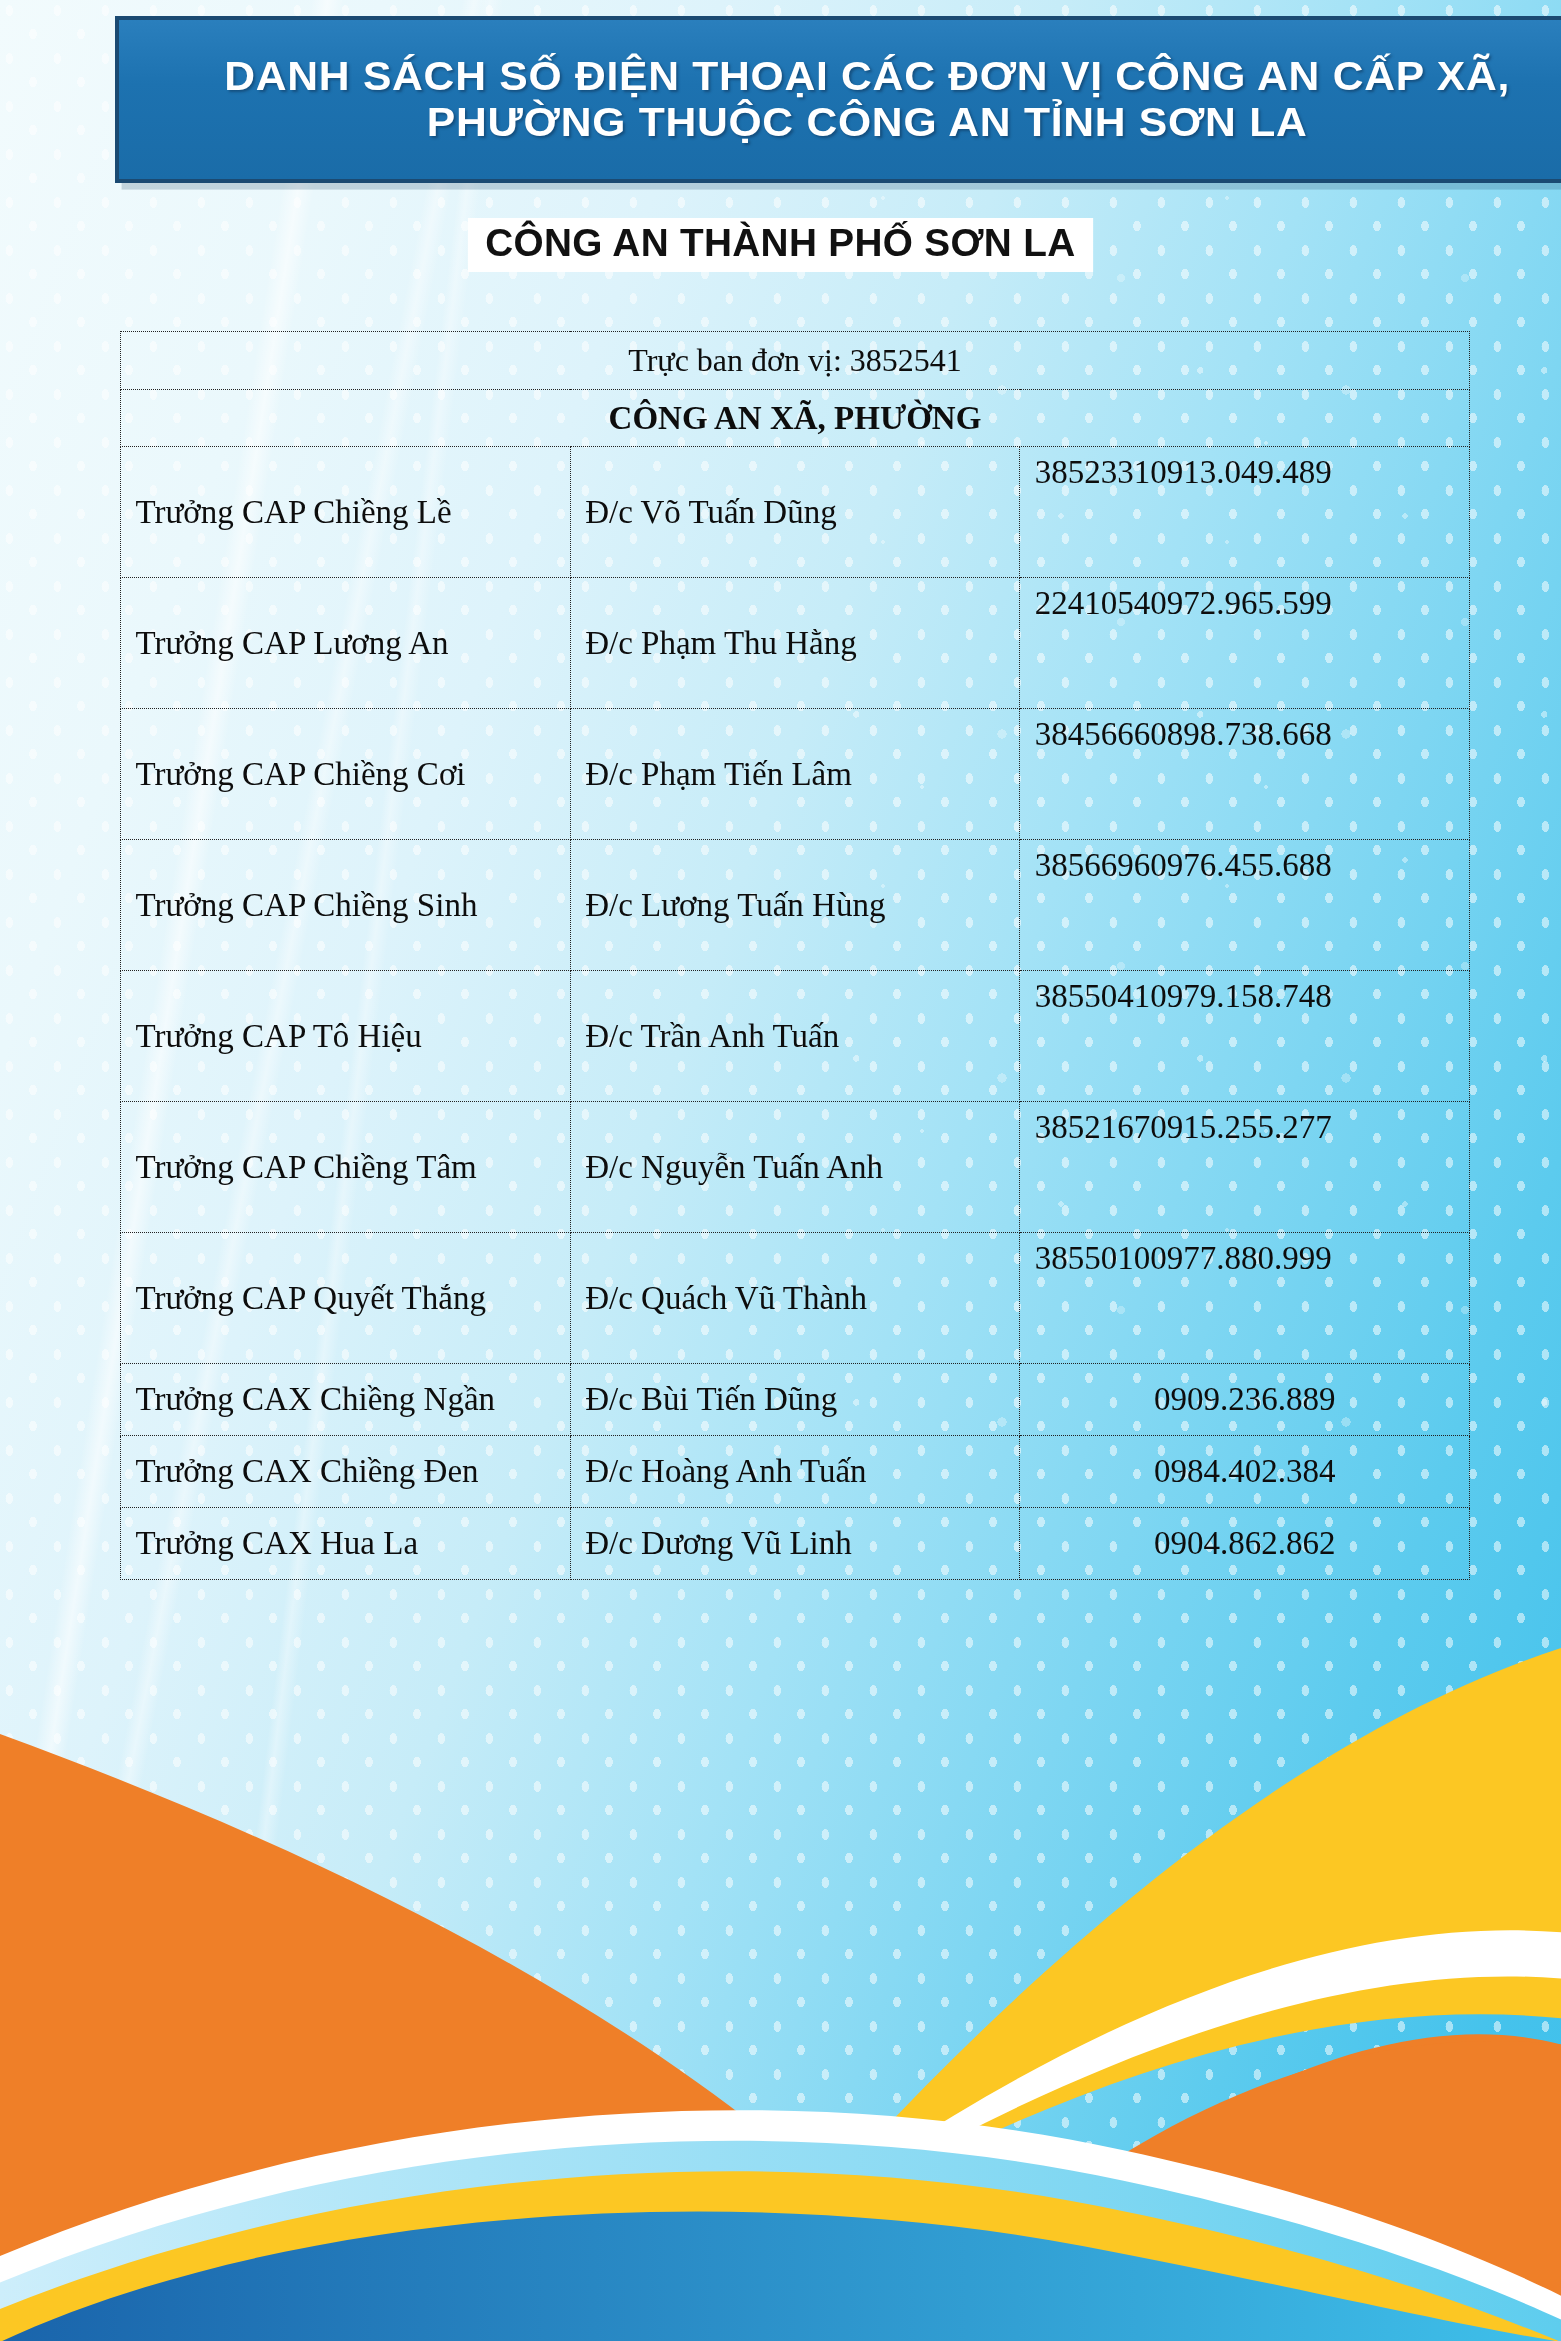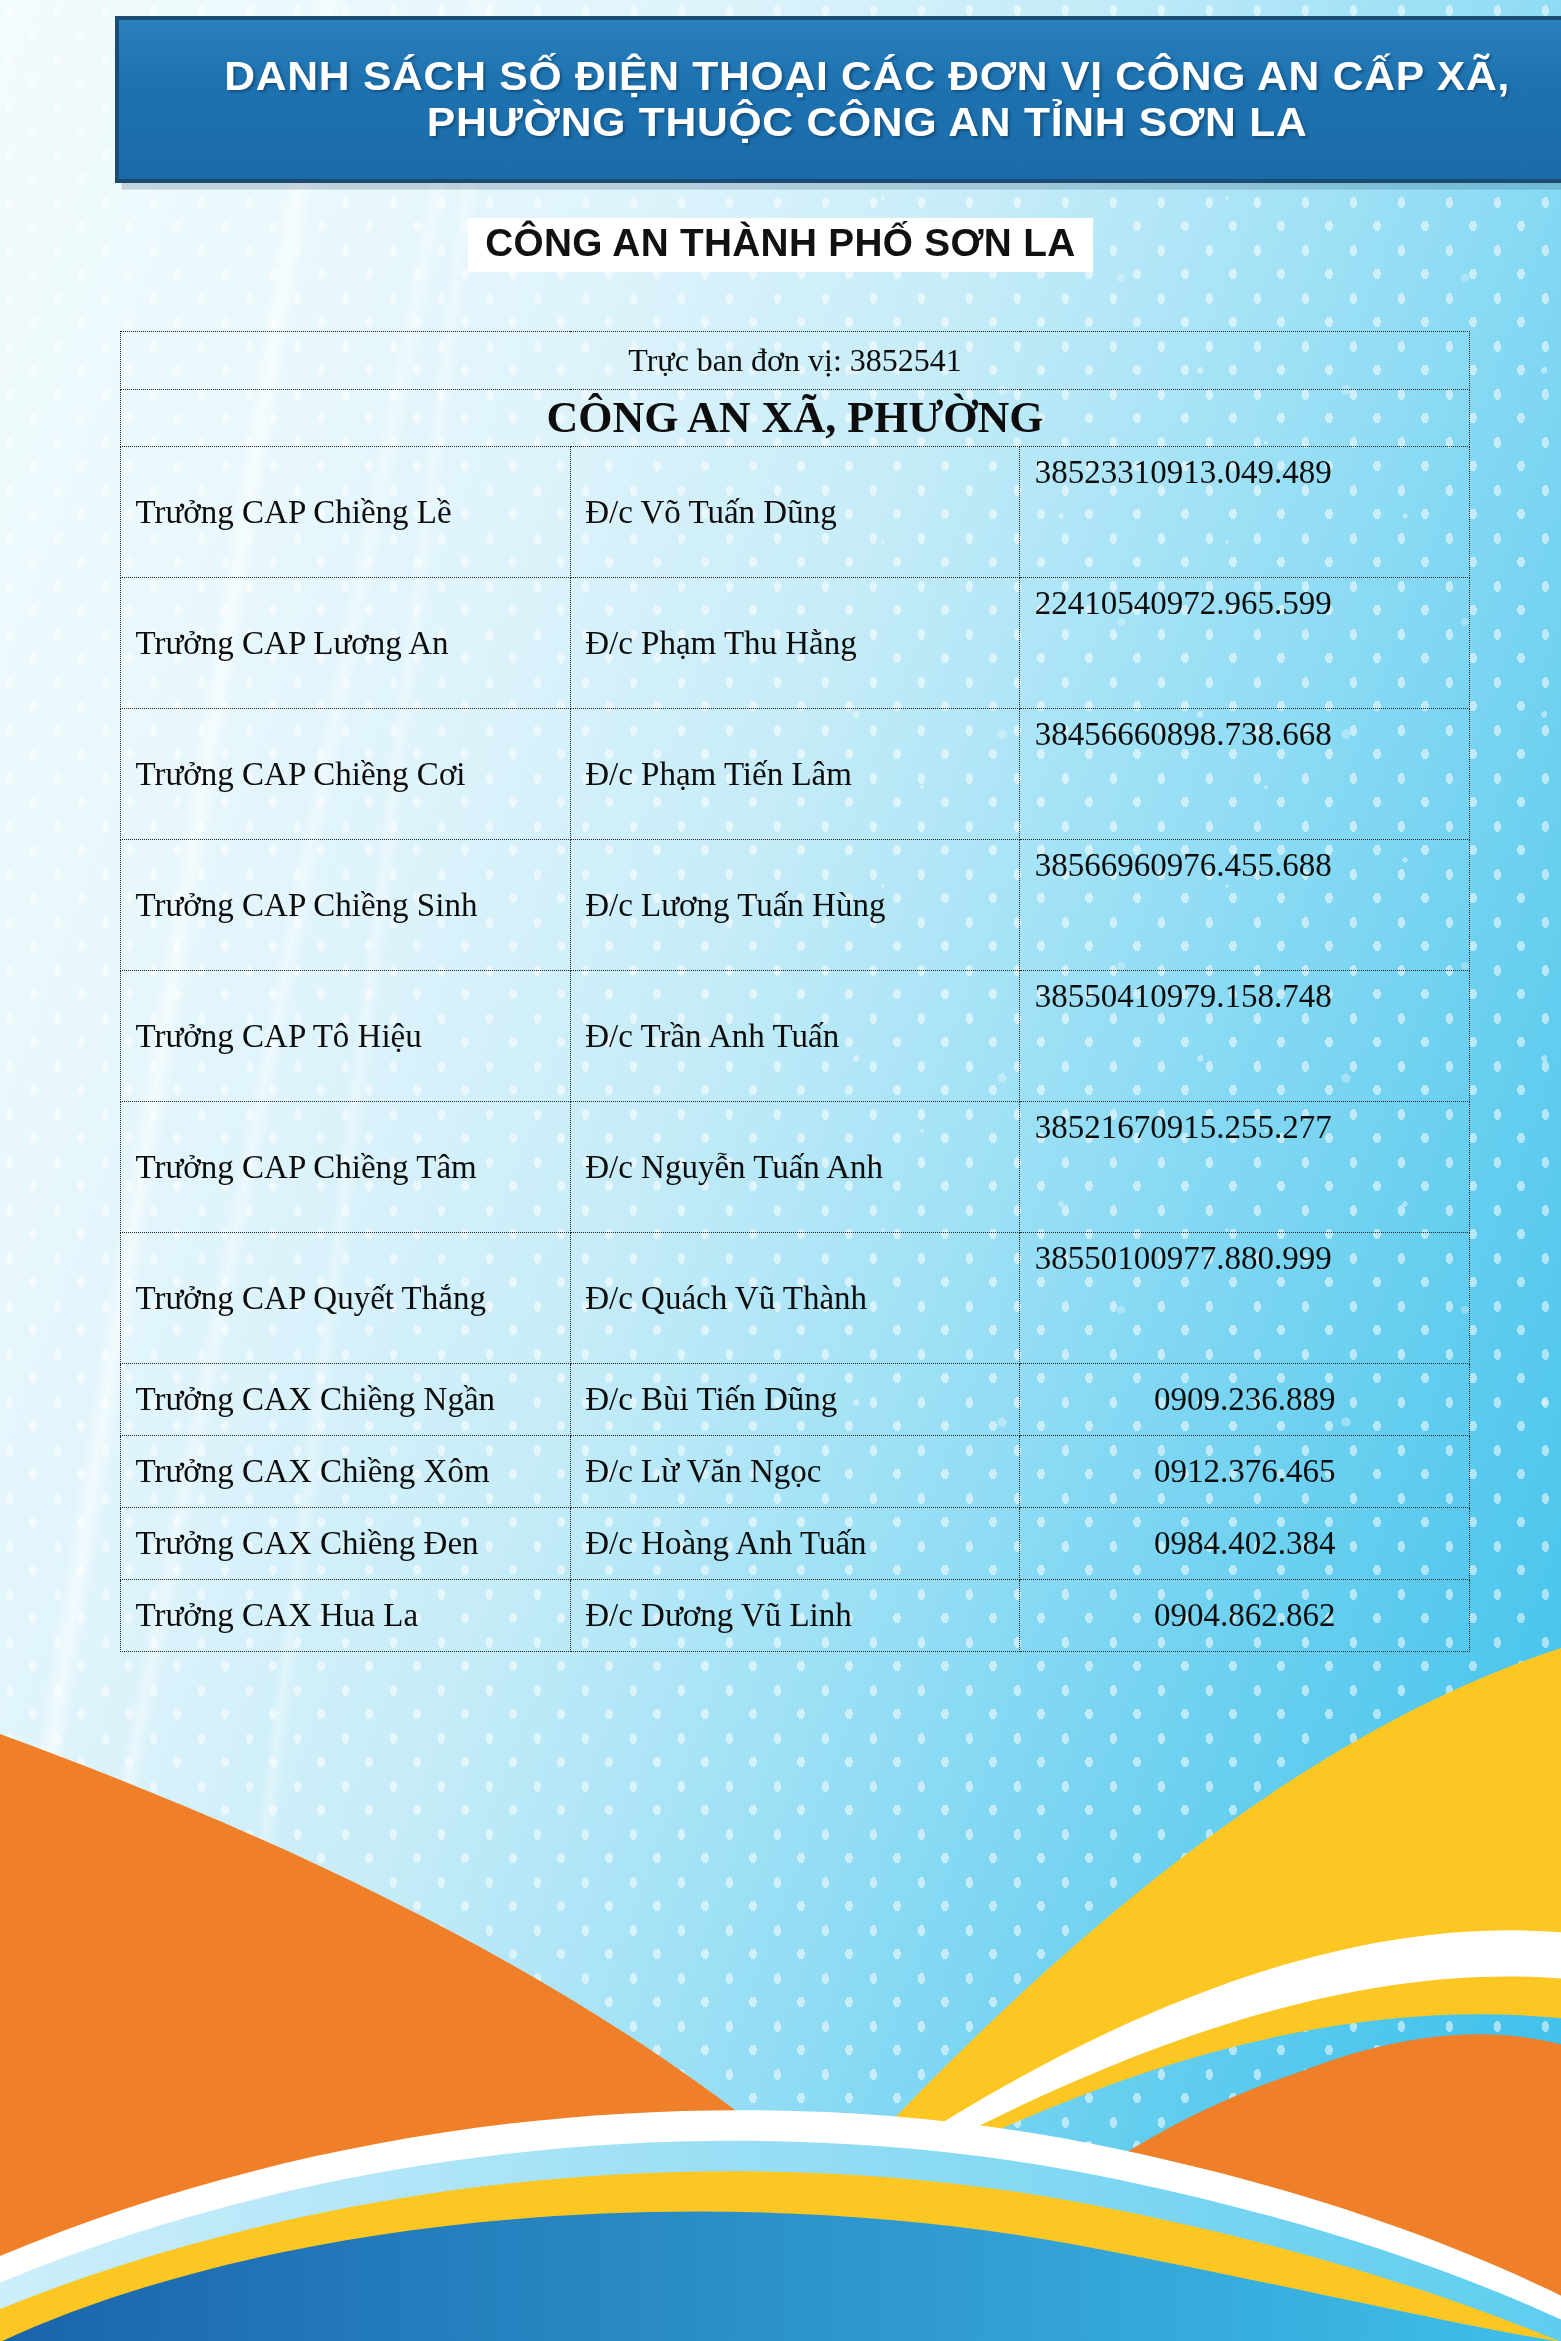--- a/index.html
+++ b/index.html
@@ -116,21 +116,21 @@
   }
   .c1{width:635px;}
   .c2{width:428px;}
   .c3{width:287px;text-align:center;}
 
   .row-head td{
     text-align:center;
     height:57px;
     font-size:32px;
   }
-  .row-head.bold td{font-weight:bold;font-size:44px;height:56px;}
+  .row-head.bold td{font-weight:bold;font-size:33px;height:56px;}
 
   .row-tall td{height:130px;}
   .row-short td{height:71px;}
 
   .phone-pair{
     display:flex;flex-direction:row;justify-content:flex-start;
     height:119px;padding:4px 0;text-align:center;
   }
   .phone-single{text-align:center;}
 
@@ -237,27 +237,20 @@
           </td>
         </tr>
         <tr class="row-short">
           <td class="c1">Trưởng CAX Chiềng Ngần</td>
           <td class="c2">Đ/c Bùi Tiến Dũng</td>
           <td class="c3">
             <div class="phone-single">0909.236.889</div>
           </td>
         </tr>
         <tr class="row-short">
-          <td class="c1">Trưởng CAX Chiềng Xôm</td>
-          <td class="c2">Đ/c Lừ Văn Ngọc</td>
-          <td class="c3">
-            <div class="phone-single">0912.376.465</div>
-          </td>
-        </tr>
-        <tr class="row-short">
           <td class="c1">Trưởng CAX Chiềng Đen</td>
           <td class="c2">Đ/c Hoàng Anh Tuấn</td>
           <td class="c3">
             <div class="phone-single">0984.402.384</div>
           </td>
         </tr>
         <tr class="row-short">
           <td class="c1">Trưởng CAX  Hua La</td>
           <td class="c2">Đ/c Dương Vũ Linh</td>
           <td class="c3">

